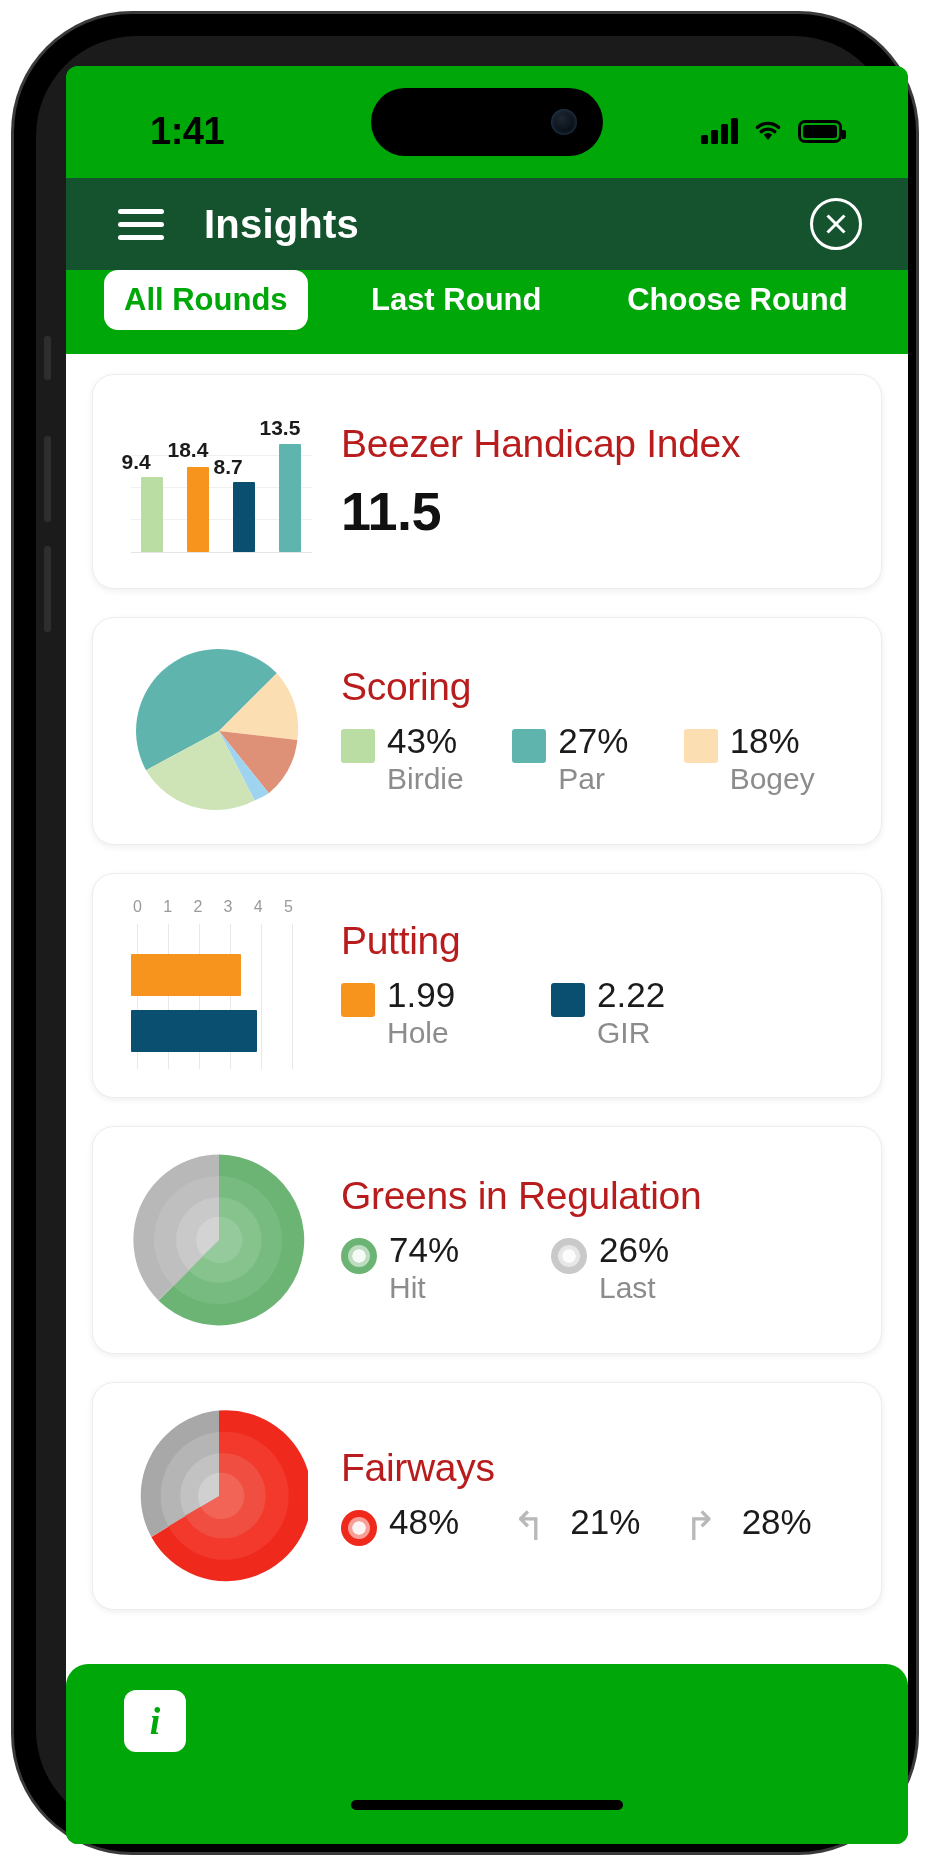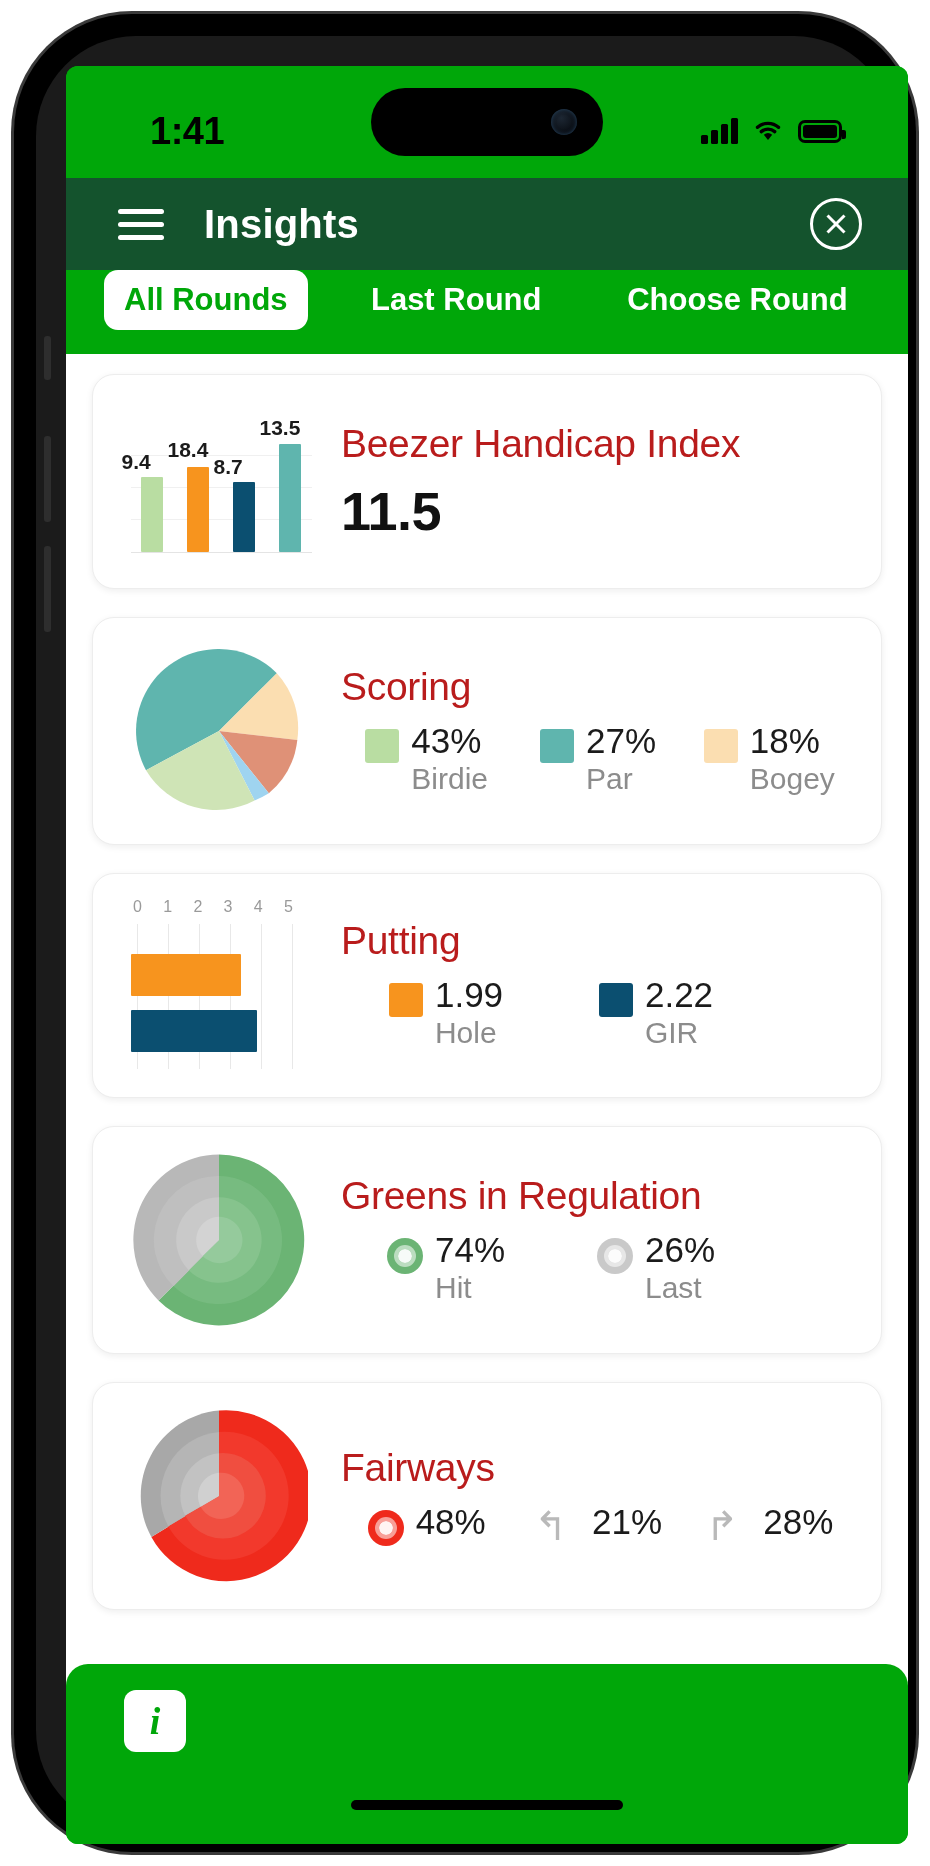--- a/index.html
+++ b/index.html
@@ -200,21 +200,21 @@
   }
   .big-value {
     font-size: 54px;
     font-weight: bold;
     color: #111;
     letter-spacing: -0.5px;
   }
 
   
   .legend-row { display: flex; align-items: flex-start; }
-  .legend-item { display: flex; align-items: flex-start; gap: 12px; justify-content: center; }
+  .legend-item { display: flex; align-items: flex-start; gap: 12px; }
   .legend-item.scoring { flex: 1; }
   .legend-item.putting { flex: 0 0 210px; }
   .legend-item.donut   { flex: 0 0 210px; }
   .swatch { width: 34px; height: 34px; border-radius: 3px; flex: 0 0 34px; margin-top: 6px; }
   .legend-text .lv { font-size: 35px; color: #1b1b1b; line-height: 1.05; }
   .legend-text .ll { font-size: 30px; color: #8c8c8c; line-height: 1.25; }
 
   .dot-marker {
     width: 36px; height: 36px; border-radius: 50%;
     flex: 0 0 36px; margin-top: 6px;

